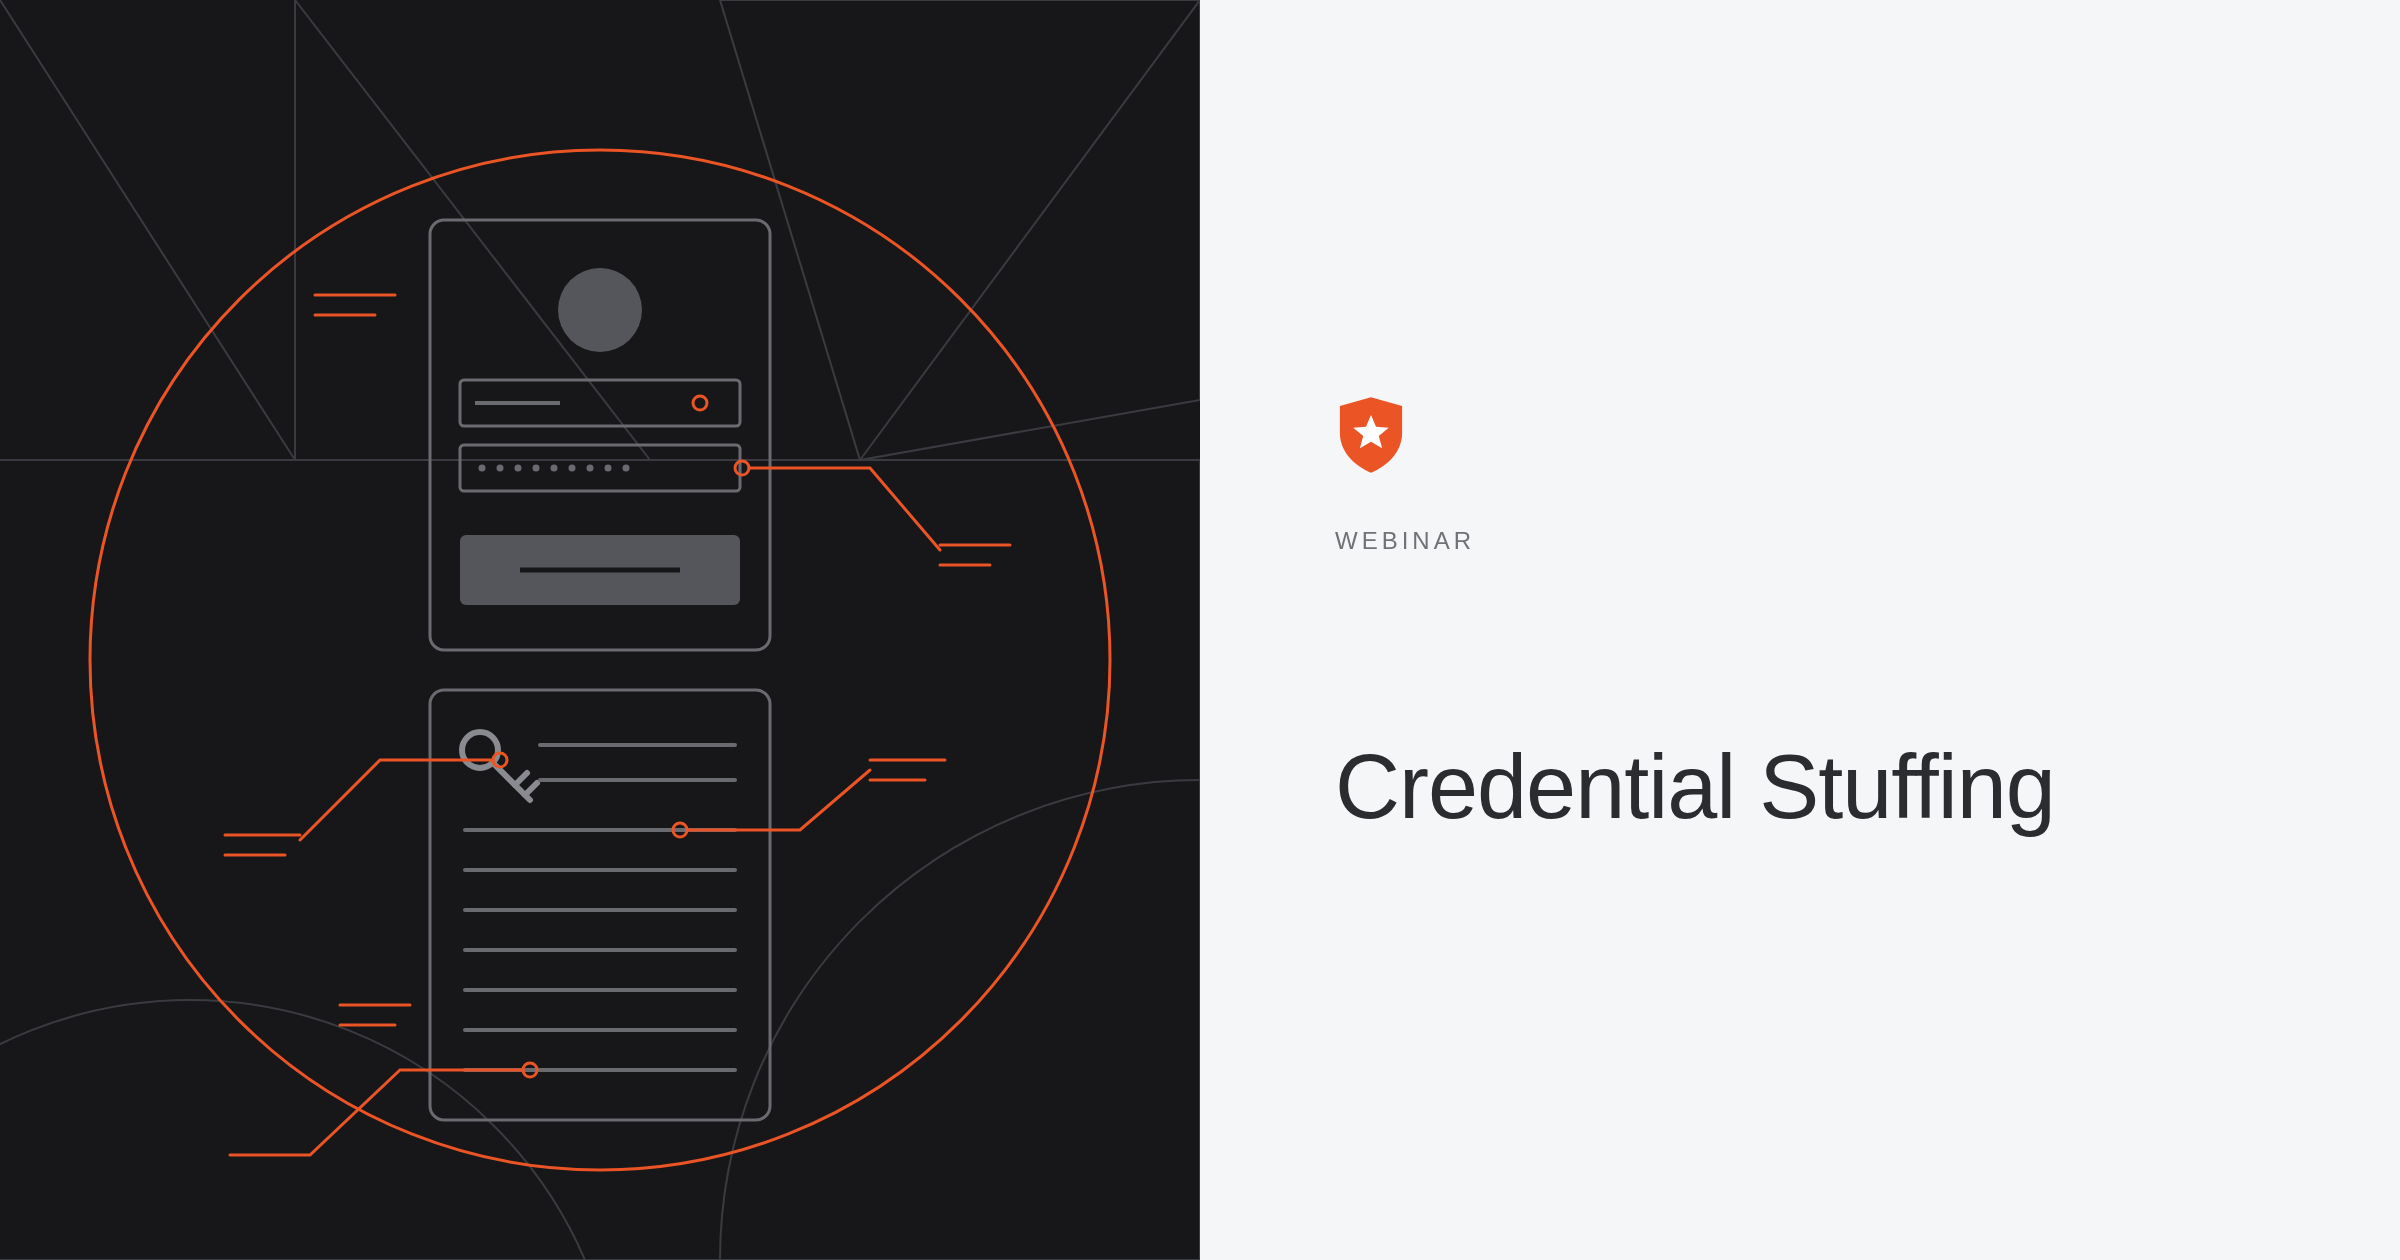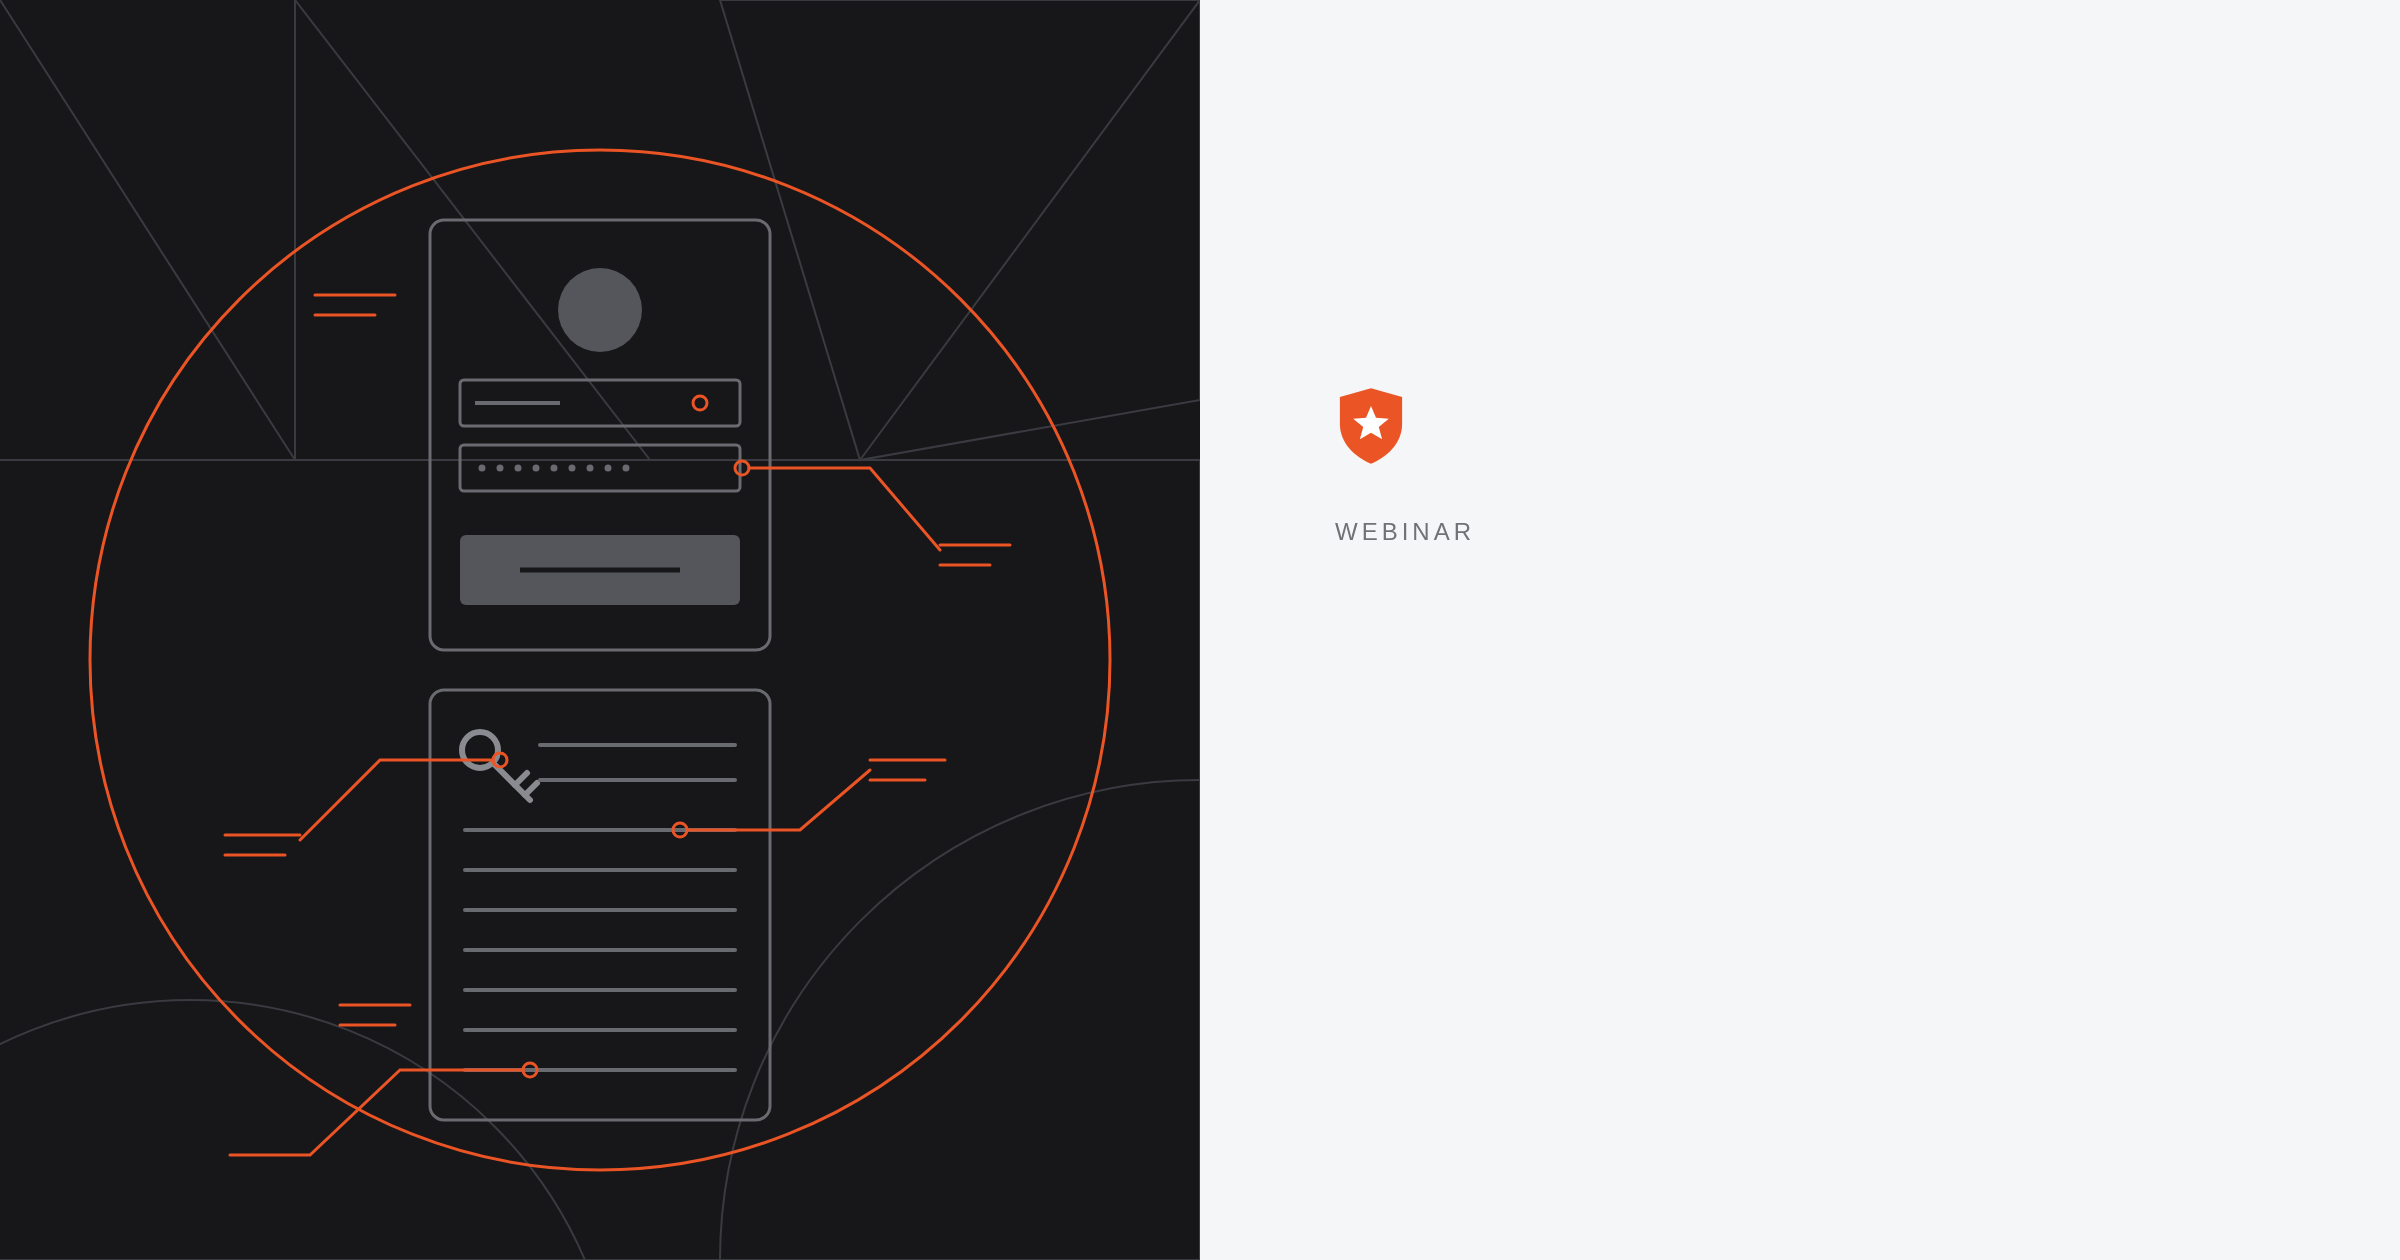--- a/index.html
+++ b/index.html
@@ -1,20 +1,20 @@
 <!DOCTYPE html>
 <html><head>
 <meta charset="utf-8">
 <style>
   * { box-sizing: border-box; margin: 0; padding: 0; }
   html, body { width: 2400px; height: 1260px; overflow: hidden; font-family: -apple-system, BlinkMacSystemFont, "Segoe UI", Helvetica, Arial, sans-serif; }
   .page { display: flex; width: 2400px; height: 1260px; }
   .left { width: 1200px; height: 1260px; background: #17171a; position: relative; overflow: hidden; }
   .right { width: 1200px; height: 1260px; background: #f5f6f7; position: relative; }
-  .right-inner { position: absolute; left: 135px; top: 386px; }
+  .right-inner { position: absolute; left: 135px; top: 395px; }
   .logo { width: 72px; height: 80px; margin-bottom: 48px; }
   .eyebrow { font-size: 24px; letter-spacing: 4px; color: #707277; font-weight: 500; margin-bottom: 70px; }
   .title { font-size: 90px; line-height: 1.2; color: #2a2c30; font-weight: 500; letter-spacing: -1px; }
   .left svg { position: absolute; top: 0; left: 0; }
 </style>
 </head>
 <body>
 
 <div class="page">
 
@@ -120,18 +120,18 @@
 
   <div class="right">
     <div class="right-inner">
       <svg class="logo" viewBox="0 0 64 72">
         <path d="M32 2 L60 10 L60 34 C60 52 46 64 32 70 C18 64 4 52 4 34 L4 10 Z" fill="#eb5424"></path>
         <path d="M32 18 L36.5 28.5 L48 29.5 L39 37 L42 48 L32 42 L22 48 L25 37 L16 29.5 L27.5 28.5 Z" fill="#ffffff"></path>
       </svg>
       <div class="eyebrow">WEBINAR</div>
       <h1 class="title">
         <br>
-        <br>
+        <span>Credential Stuffing</span><br>
       </h1>
     </div>
   </div>
 
 </div>
 
 </body></html>

